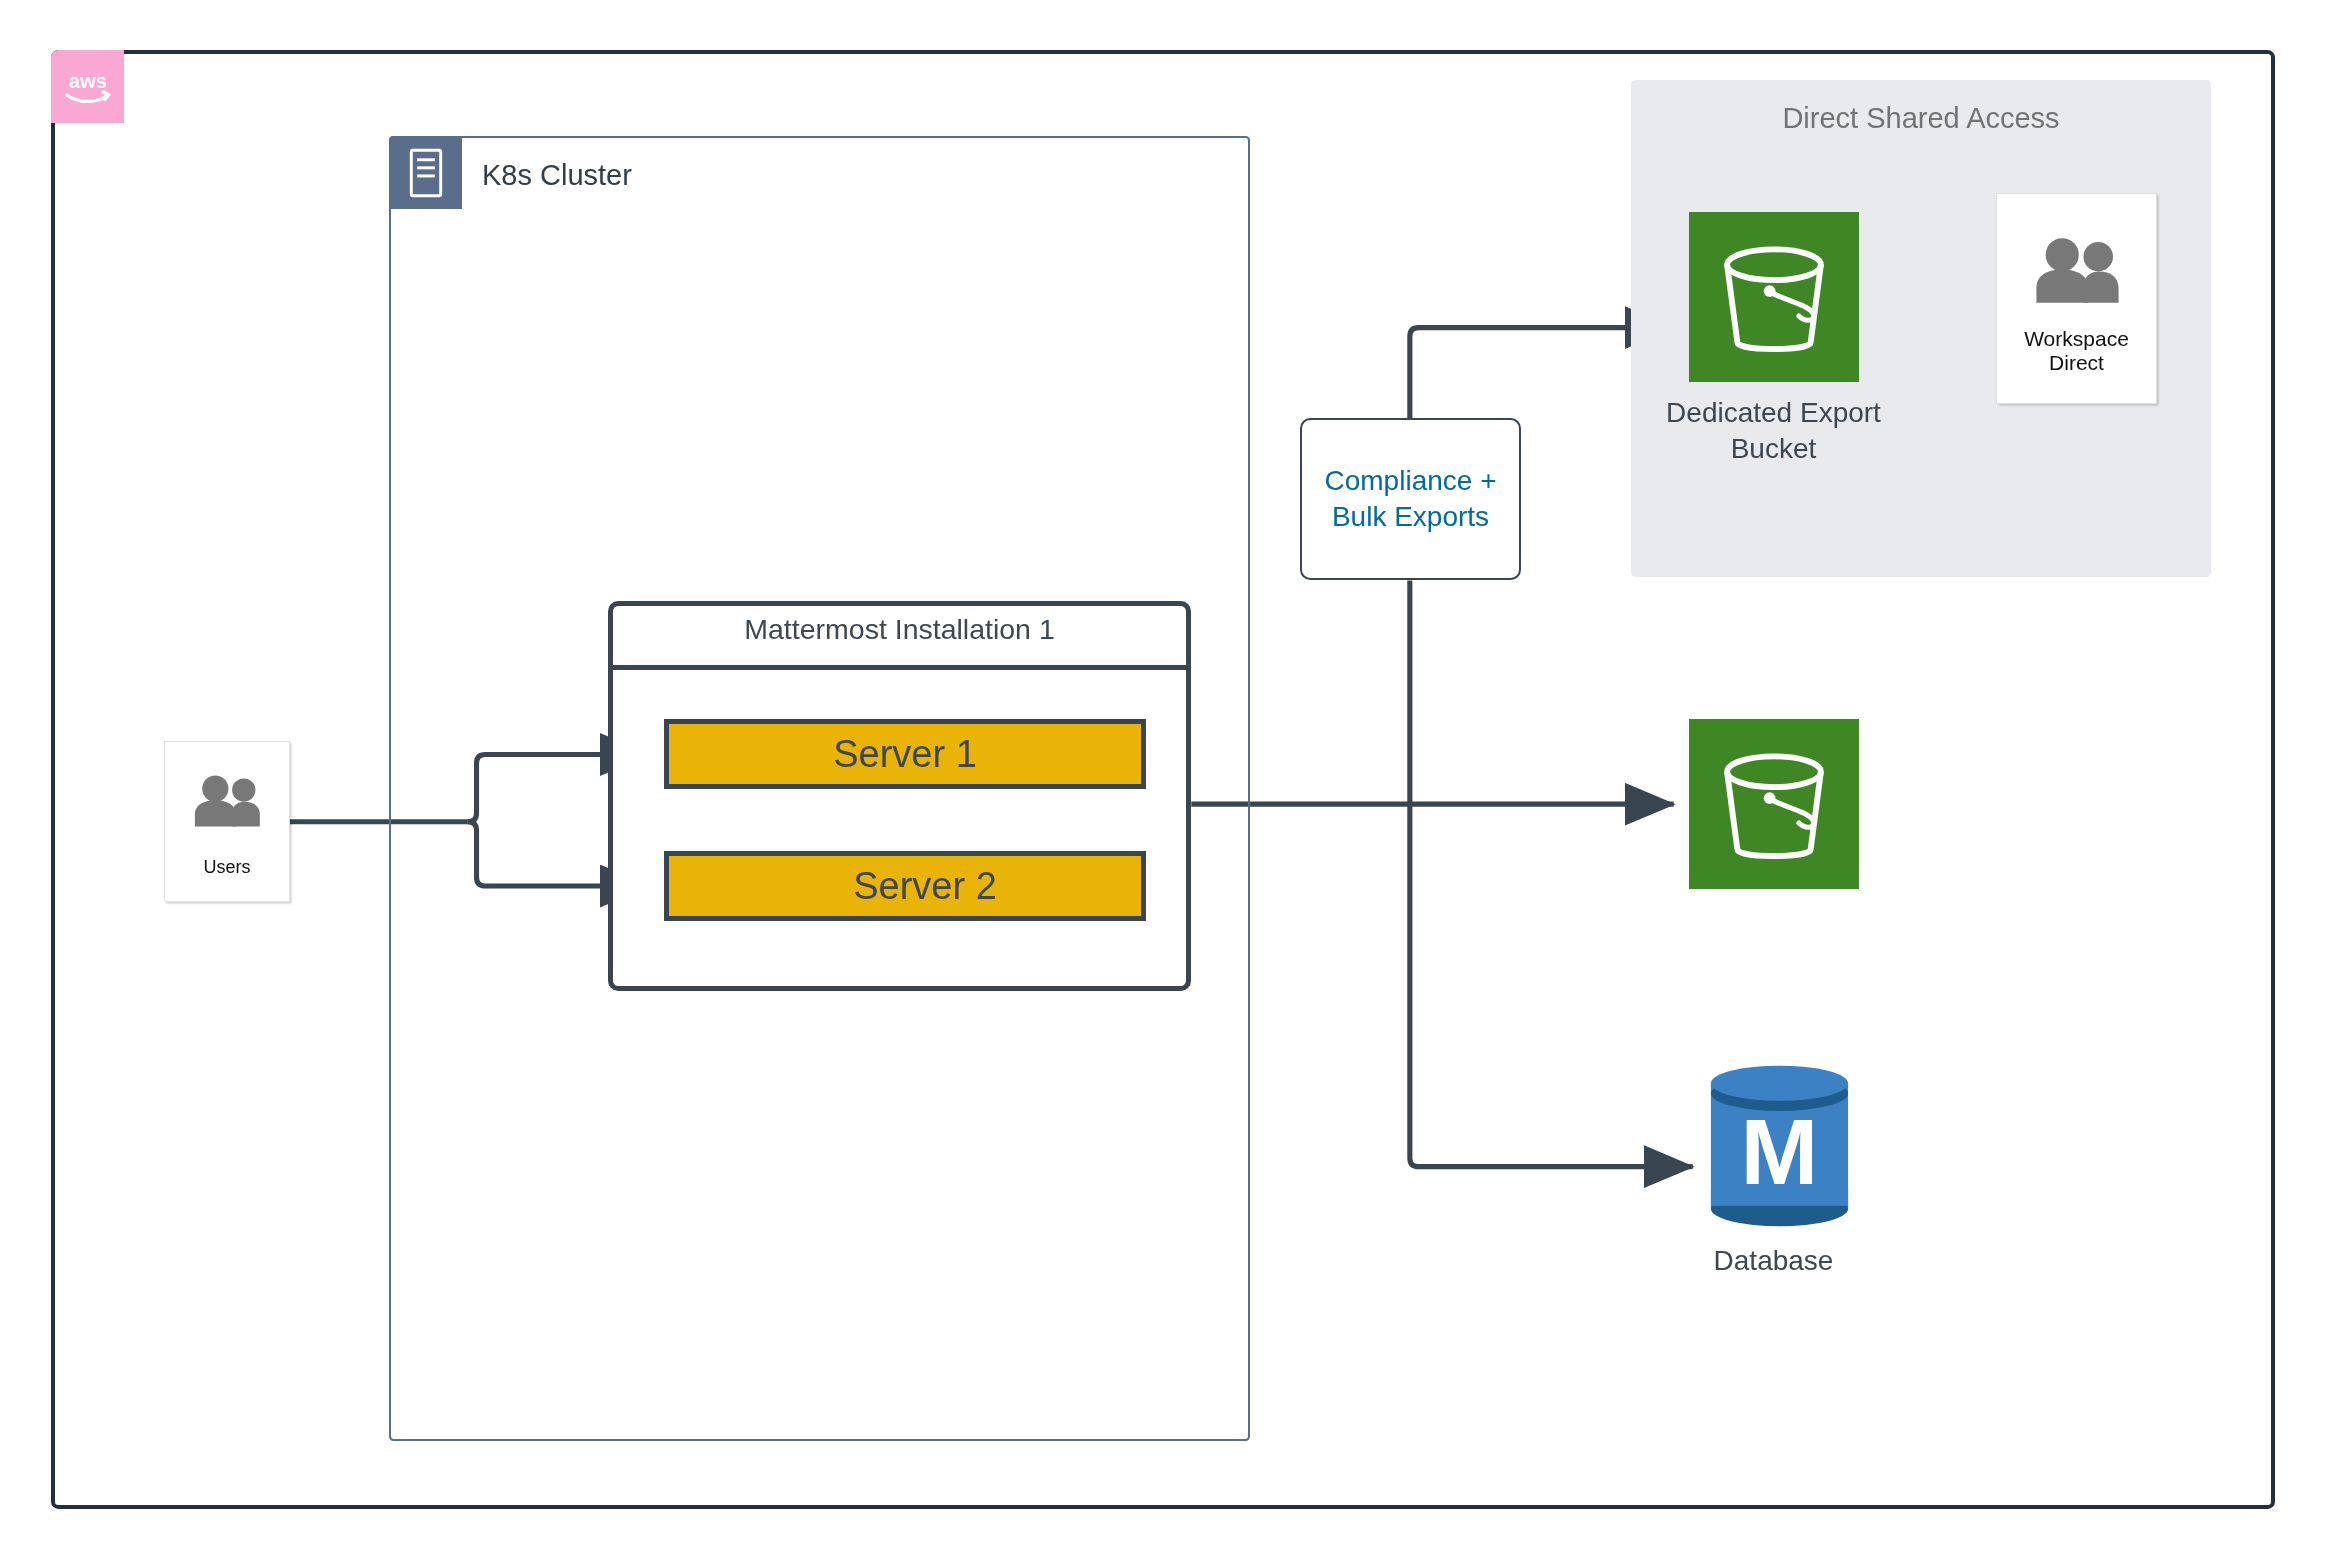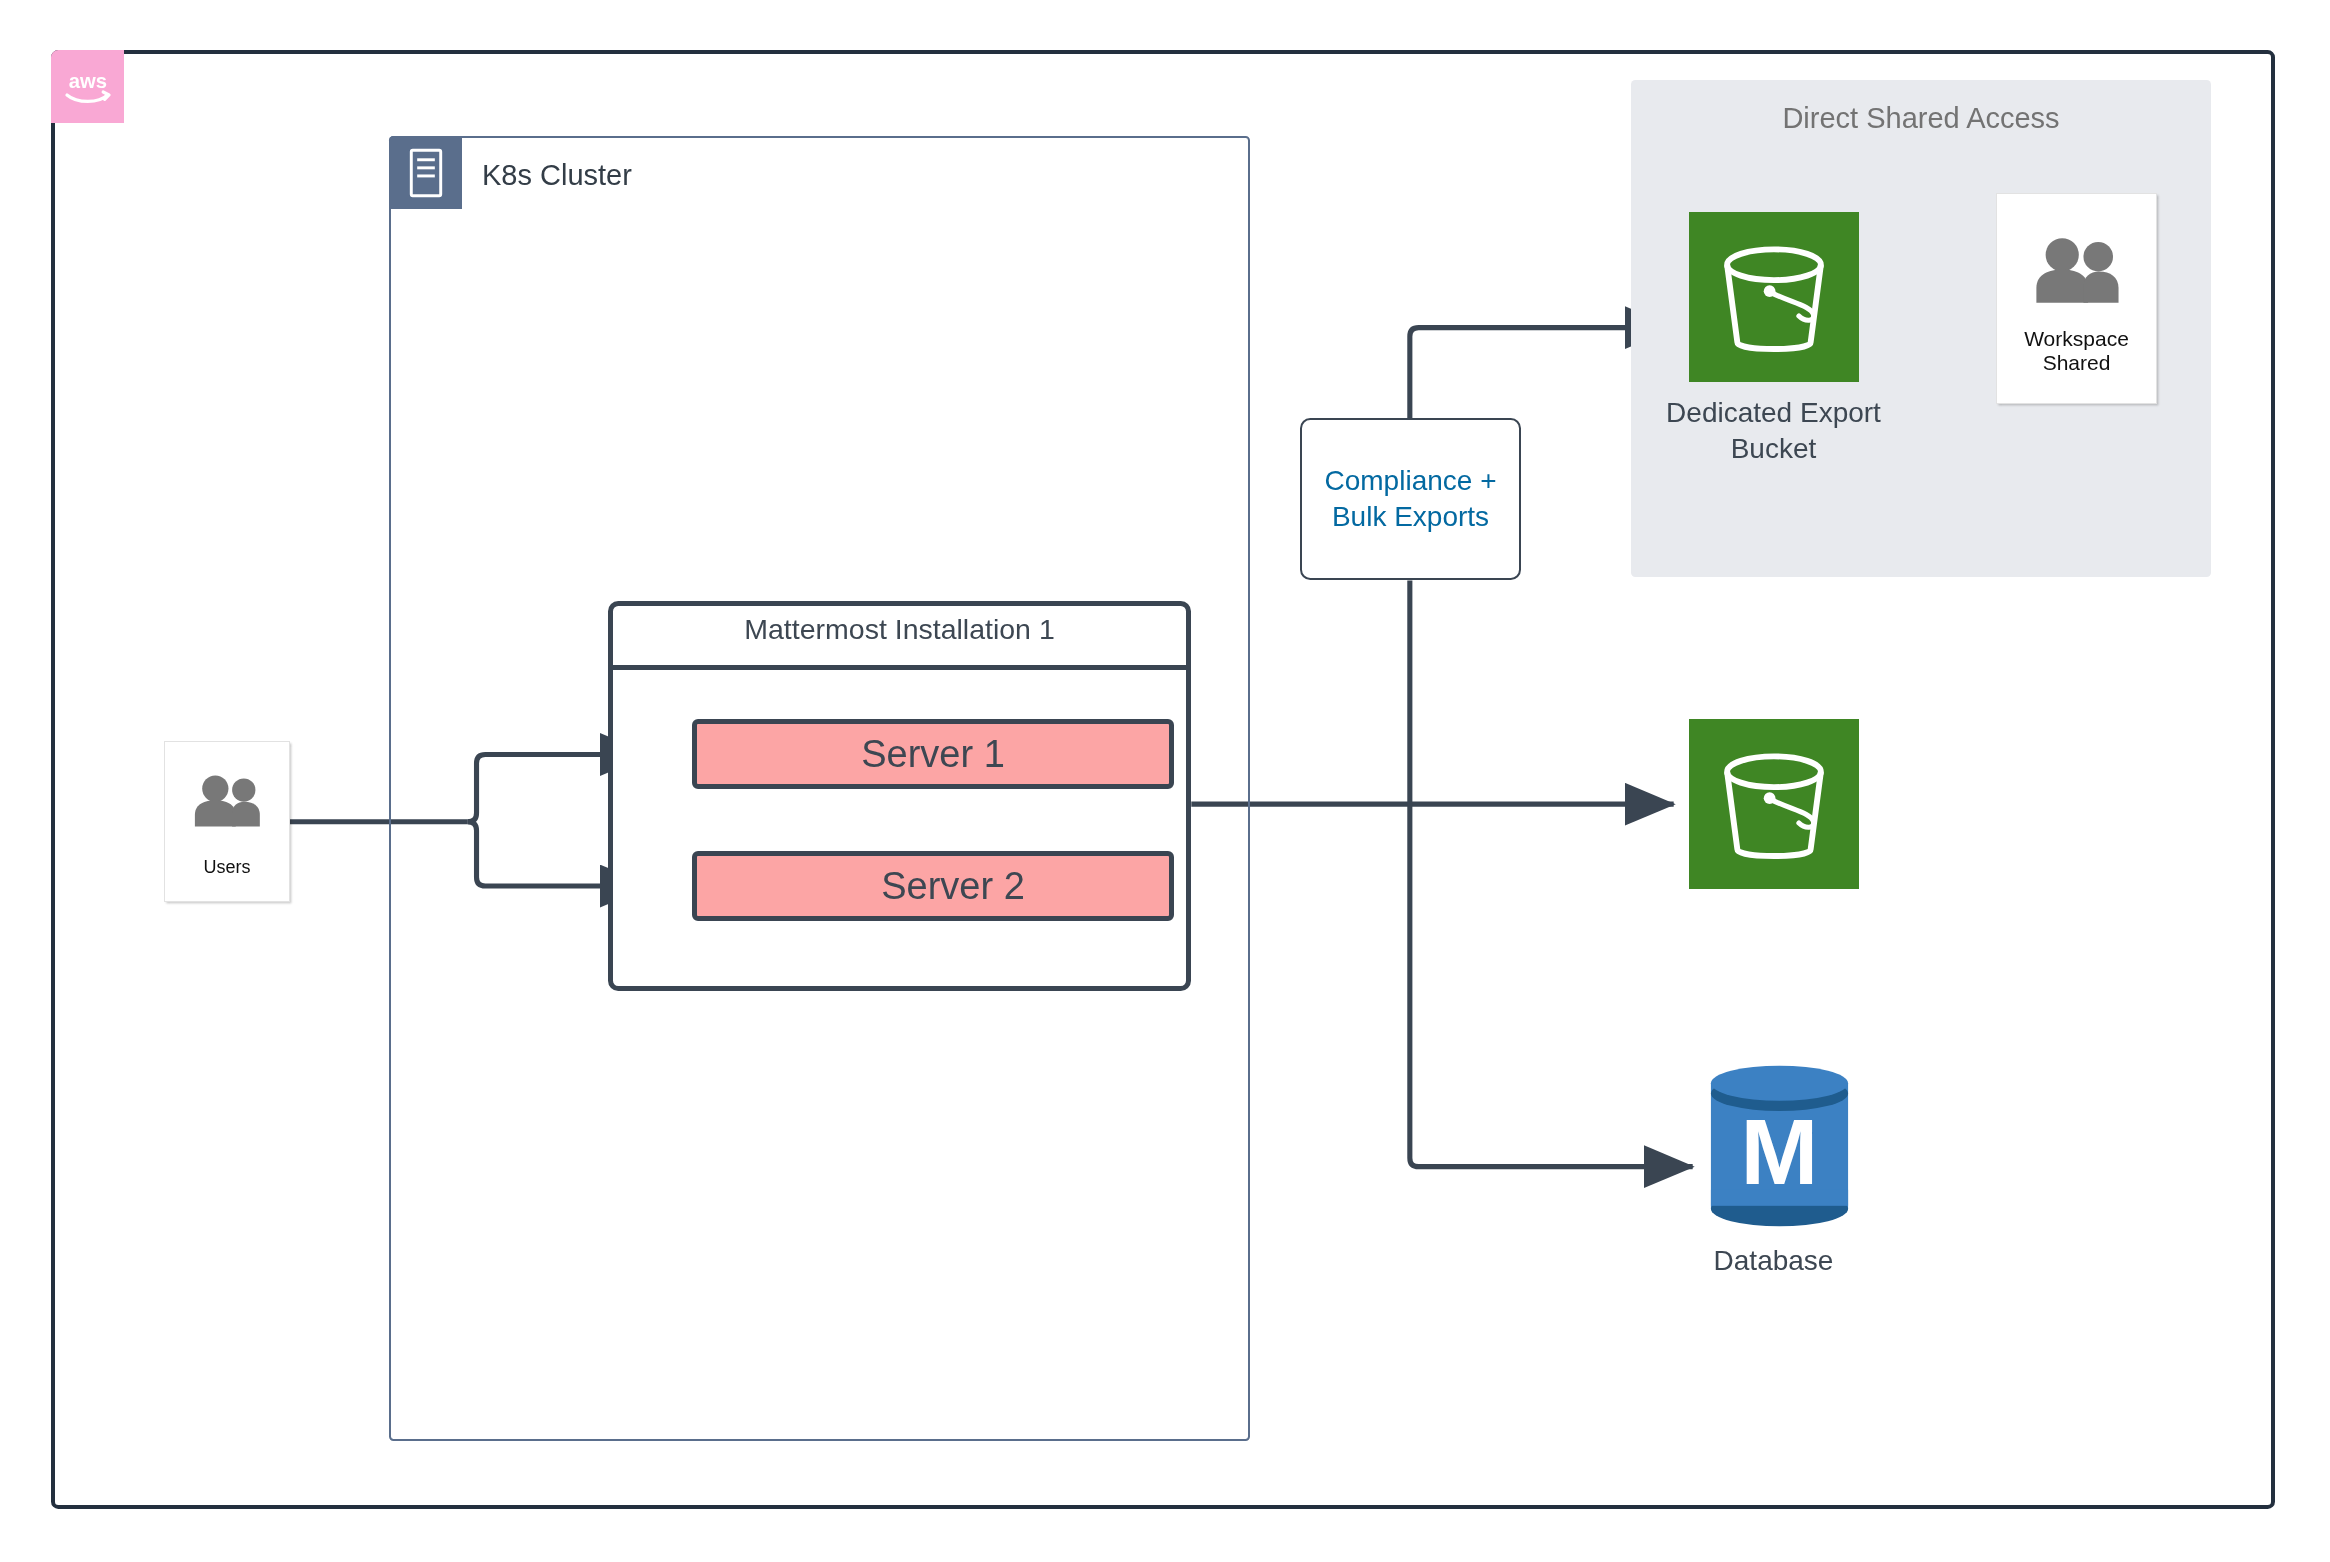--- a/index.html
+++ b/index.html
@@ -20,22 +20,22 @@
       border:2.9px solid #5A6E8C;border-radius:4.4px;background:transparent;}
   .k8s-badge{left:389px;top:136px;width:73px;height:73px;background:#5A6E8C;
       border-radius:4.4px 0 0 0;display:flex;align-items:center;justify-content:center;}
   .k8s-title{left:482px;top:159px;font-size:29px;color:#333d47;white-space:nowrap;}
 
   
   .mm-box{left:608px;top:601px;width:583px;height:390px;background:#ffffff;
       border:5.1px solid #3A4552;border-radius:10.2px;}
   .mm-title-sep{left:608px;top:665px;width:583px;height:0;border-top:5.1px solid #3A4552;}
   .mm-title{left:608px;top:613px;width:583px;text-align:center;font-size:28.5px;color:#3d4752;}
-  .srv{position:absolute;background:#fca5a5;border:5.1px solid #3A4552;border-radius:6px;
-      display:flex;align-items:center;justify-content:center;font-size:38px;color:#3d4752;margin-left:28px;}
+  .srv{position:absolute;background:#eab308;border:5.1px solid #3A4552;border-radius:0;
+      display:flex;align-items:center;justify-content:center;font-size:38px;color:#3d4752;}
   .srv1{left:664px;top:719px;width:482px;height:70px;}
   .srv2{left:664px;top:851px;width:482px;height:70px;padding-left:40px;}
 
   
   .compliance{left:1300px;top:418px;width:221px;height:162px;background:#ffffff;
       border:2.2px solid #3A4552;border-radius:10.2px;display:flex;align-items:center;
       justify-content:center;text-align:center;font-size:28px;line-height:1.28;color:#0369a1;}
 
   
   .dsa-group{left:1631px;top:80px;width:580px;height:497px;background:#E8EAEE;border-radius:4.4px;}
@@ -149,21 +149,21 @@
     <span>Bucket</span>
   </div>
 
   <div class="node card card-admins">
     <svg width="96" height="69" viewBox="0 0 104 74" style="margin-top:42px">
       <circle cx="36" cy="20" r="18" fill="#787878"></circle>
       <circle cx="75" cy="22" r="16" fill="#787878"></circle>
       <path d="M8,72 L8,56 C8,41 22,36 36,36 C50,36 64,41 64,56 L64,72 Z" fill="#787878"></path>
       <path d="M59,72 L59,54 C59,44 66,38 76,38 C88,38 97,44 97,56 L97,72 Z" fill="#787878"></path>
     </svg>
-    <span class="card-label">Workspace Shared</span>
+    <span class="card-label">Workspace Direct</span>
   </div>
 
   <div class="node s3 s3-standard">
     <svg width="170" height="170" viewBox="0 0 232 232">
       <ellipse cx="116" cy="72" rx="64" ry="21" fill="none" stroke="#ffffff" stroke-width="8"></ellipse>
       <path d="M52,72 L66,178 C66,190 166,190 166,178 L180,72" fill="none" stroke="#ffffff" stroke-width="8"></path>
       <circle cx="110" cy="108" r="8" fill="#ffffff"></circle>
       <path d="M112,110 C140,124 166,128 170,140 C172,150 158,150 150,142" fill="none" stroke="#ffffff" stroke-width="7" stroke-linecap="round"></path>
     </svg>
   </div>

